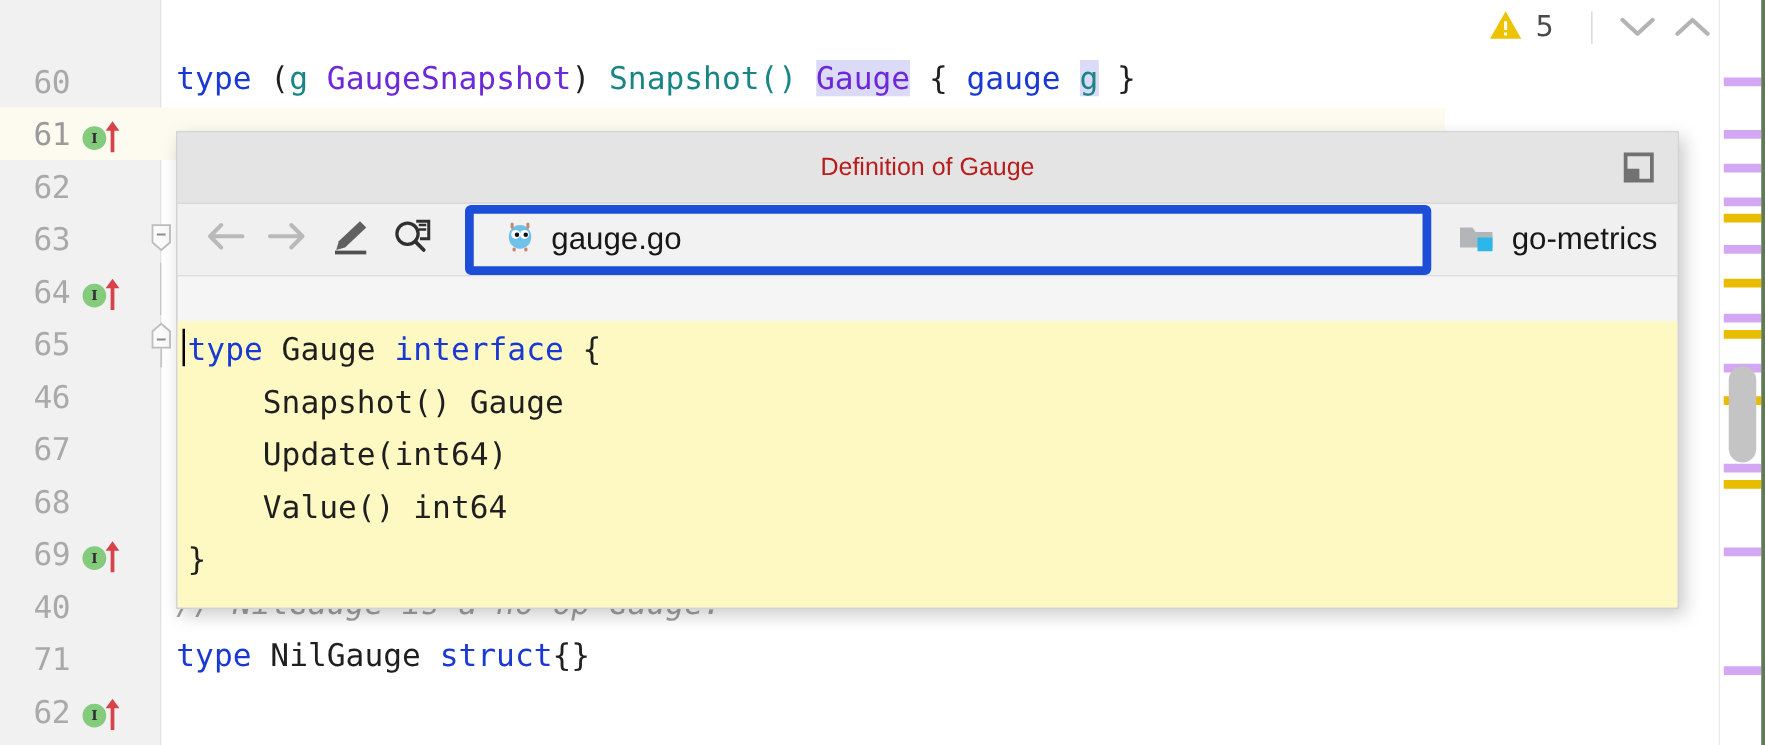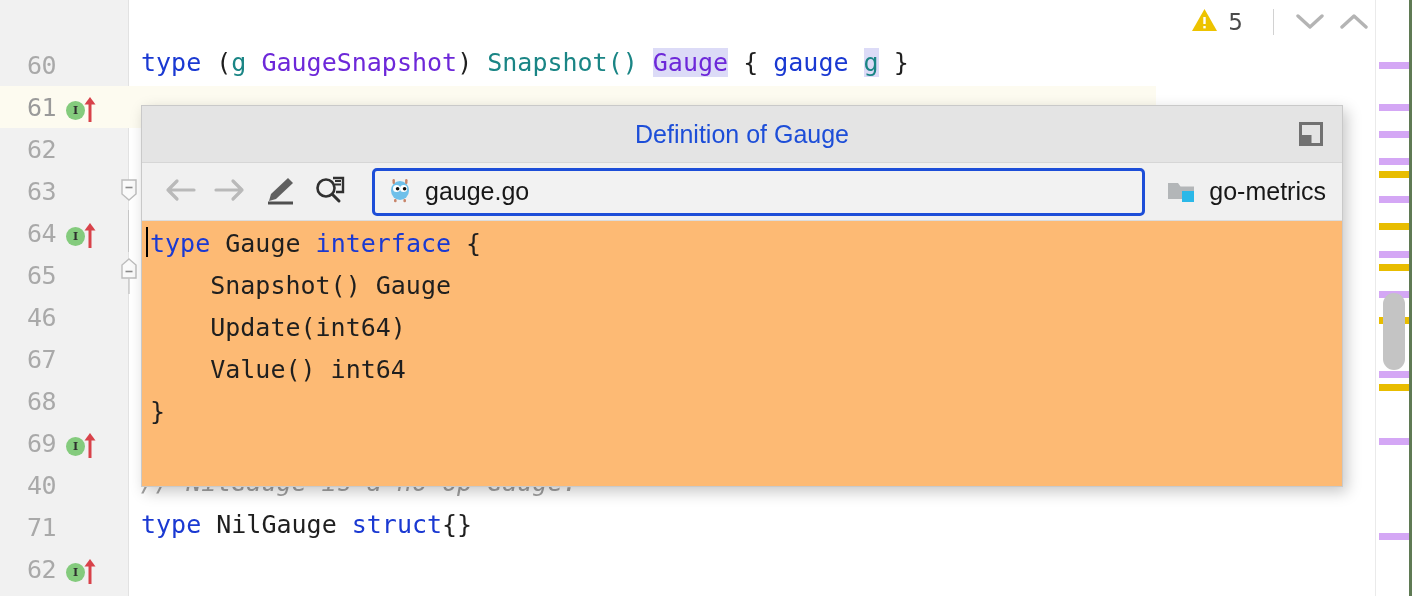--- a/index.html
+++ b/index.html
@@ -194,22 +194,22 @@
     height: 56px;
     background: #e4e4e4;
     border-bottom: 1px solid #d6d6d6;
     display: flex;
     align-items: center;
     justify-content: center;
     flex: none;
   }
   .popup-title {
     font-family: "Liberation Sans", sans-serif;
-    font-size: 25px;
-    color: #1d4ed8;
+    font-size: 20px;
+    color: #b91c1c;
   }
   .popup-pin {
     position: absolute;
     right: 14px;
     top: 50%;
     transform: translateY(-50%);
     width: 34px;
     height: 34px;
     display: flex;
     align-items: center;
@@ -231,25 +231,25 @@
     display: flex;
     align-items: center;
     justify-content: center;
     border-radius: 4px;
   }
   .path-field {
     flex: 1;
     margin-left: 14px;
     height: 42px;
     background: #f2f2f2;
-    border: 3px solid #1d4ed8;
+    border: 7px solid #1d4ed8;
     border-radius: 5px;
     display: flex;
     align-items: center;
-    padding: 0 12px;
+    padding: 0 24px;
     gap: 12px;
     min-width: 0;
   }
   .path-text {
     font-family: "Liberation Sans", sans-serif;
     font-size: 25px;
     color: #171717;
     white-space: nowrap;
     overflow: hidden;
     text-overflow: ellipsis;
@@ -262,23 +262,24 @@
     padding-right: 2px;
   }
   .module-text {
     font-family: "Liberation Sans", sans-serif;
     font-size: 25px;
     color: #171717;
     white-space: nowrap;
   }
   .popup-code {
     flex: 1;
-    background: #fdba74;
+    background: #fef9c3;
     position: relative;
     overflow: hidden;
+    margin-top: 36px;
   }
   .pcode-line {
     position: absolute;
     left: 8px;
     font-family: "DejaVu Sans Mono", monospace;
     font-size: 25px;
     white-space: pre;
     color: #1f1f1f;
   }
   .caret {

